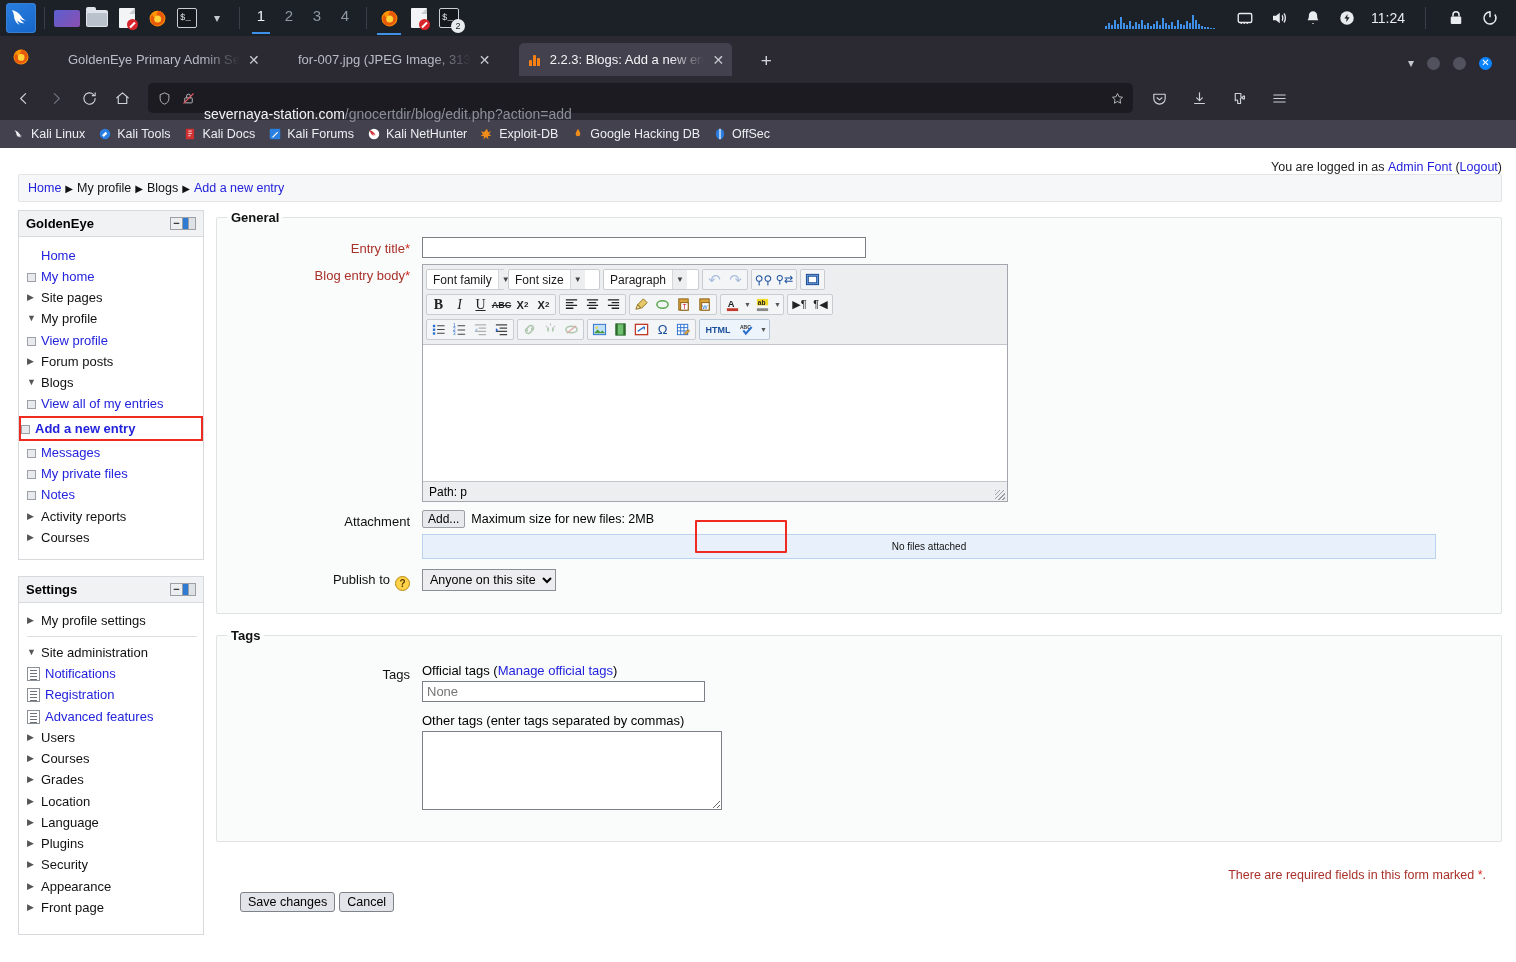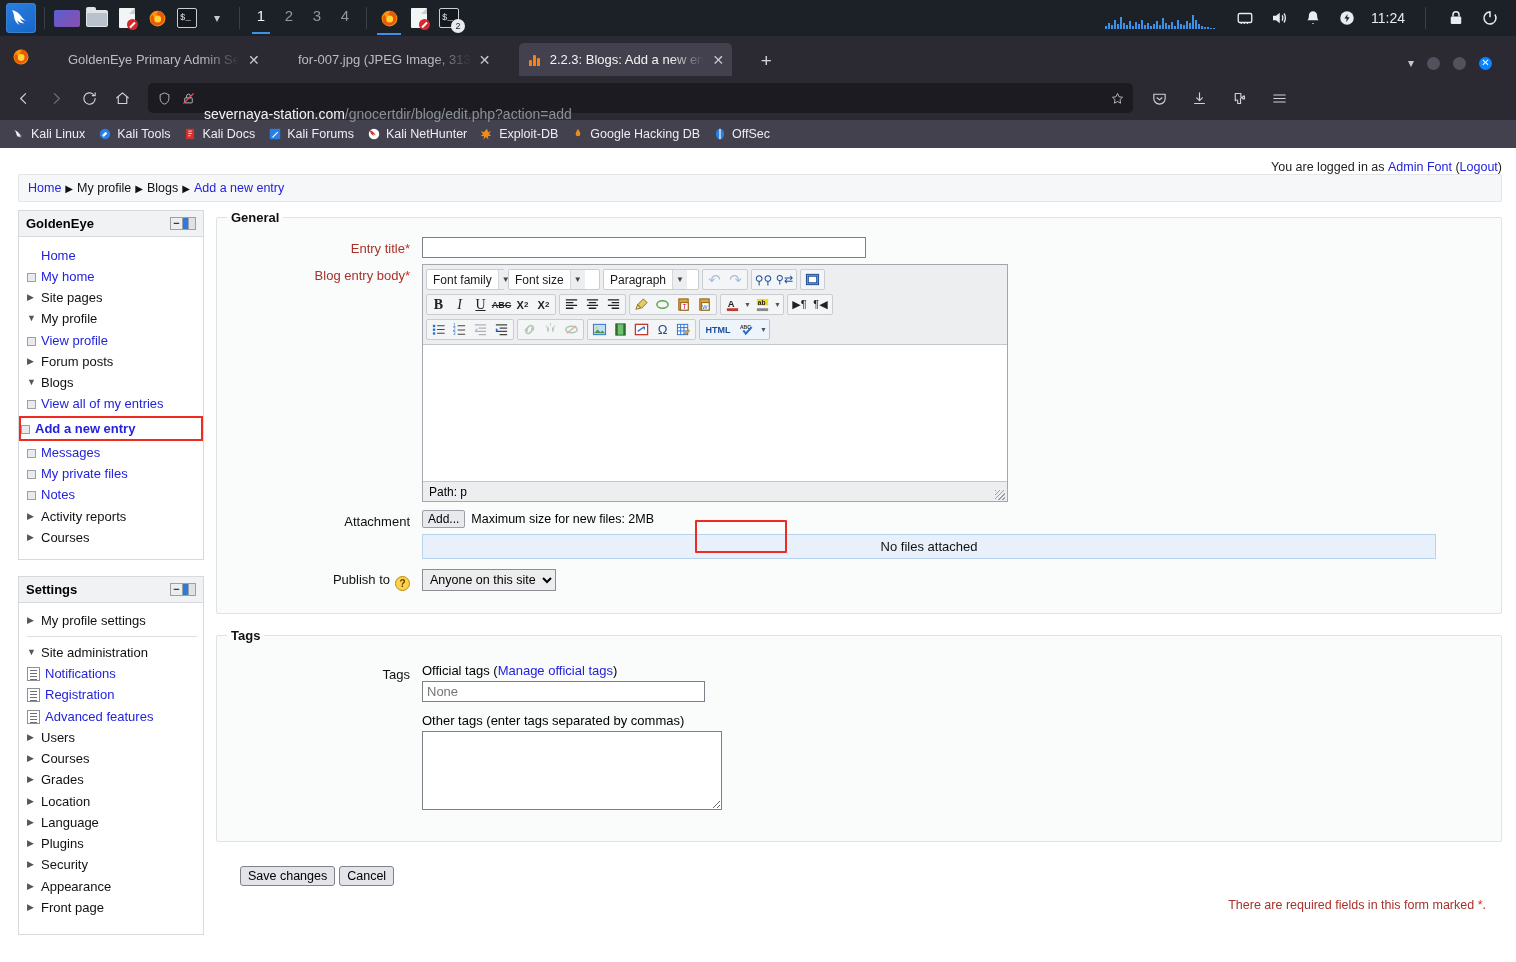--- a/index.html
+++ b/index.html
@@ -200,21 +200,21 @@
     left:695px; top:372px; width:92px; height:33px; pointer-events:none;
   }
   .miniarrow{width:9px;height:19px;display:flex;align-items:center;justify-content:center;font-size:7px;color:#555;}
 
   .addbtn{
     border:1px solid #9aa0a6;background:#e7e9ec;font-size:12px;padding:1px 5px;border-radius:2px;
     font-family:"Liberation Sans",sans-serif;cursor:pointer;
   }
   #filedrop{
     margin-top:6px;background:#e8f1fb;border:1px solid #b9d3ee;height:25px;
-    display:flex;align-items:center;justify-content:center;font-size:13px;color:#111;
+    display:flex;align-items:center;justify-content:center;font-size:10px;color:#111;
     width:1014px;max-width:100%;
   }
   .helpico{
     width:15px;height:15px;border-radius:50%;background:#ffd24a;border:1px solid #b88b10;
     color:#5a3c00;font-size:10px;font-weight:bold;display:inline-flex;align-items:center;
     justify-content:center;vertical-align:-3px;margin-left:5px;cursor:pointer;
   }
   select.sel{
     font-family:"Liberation Sans",sans-serif;font-size:12.5px;height:22px;
     border:1px solid #8a8f96;background:#ededf0;padding:1px 3px;
@@ -1029,23 +1029,23 @@
           <div class="flabel">Tags</div>
           <div class="fctl">
             <div class="tagsub"><span>Official tags (</span><a href="#">Manage official tags</a><span>)</span></div>
             <input id="officialtags" class="txt" type="text" placeholder="None" style="">
             <div class="tagsub" style="margin-top:11px">Other tags (enter tags separated by commas)</div>
             <textarea id="othertags" class="ta" style=""></textarea>
           </div>
         </div>
       </fieldset>
 
+      <div id="reqnote"><span>There are required fields in this form marked </span><span class="req-star">*</span><span>.</span></div>
+
       <div id="actions">
         <button class="formbtn">Save changes</button>
         <button class="formbtn">Cancel</button>
       </div>
-
-      <div id="reqnote"><span>There are required fields in this form marked </span><span class="req-star">*</span><span>.</span></div>
     </div>
   </div>
 
   <div id="tmce-hl"></div>
 </div>
 
 </body></html>

